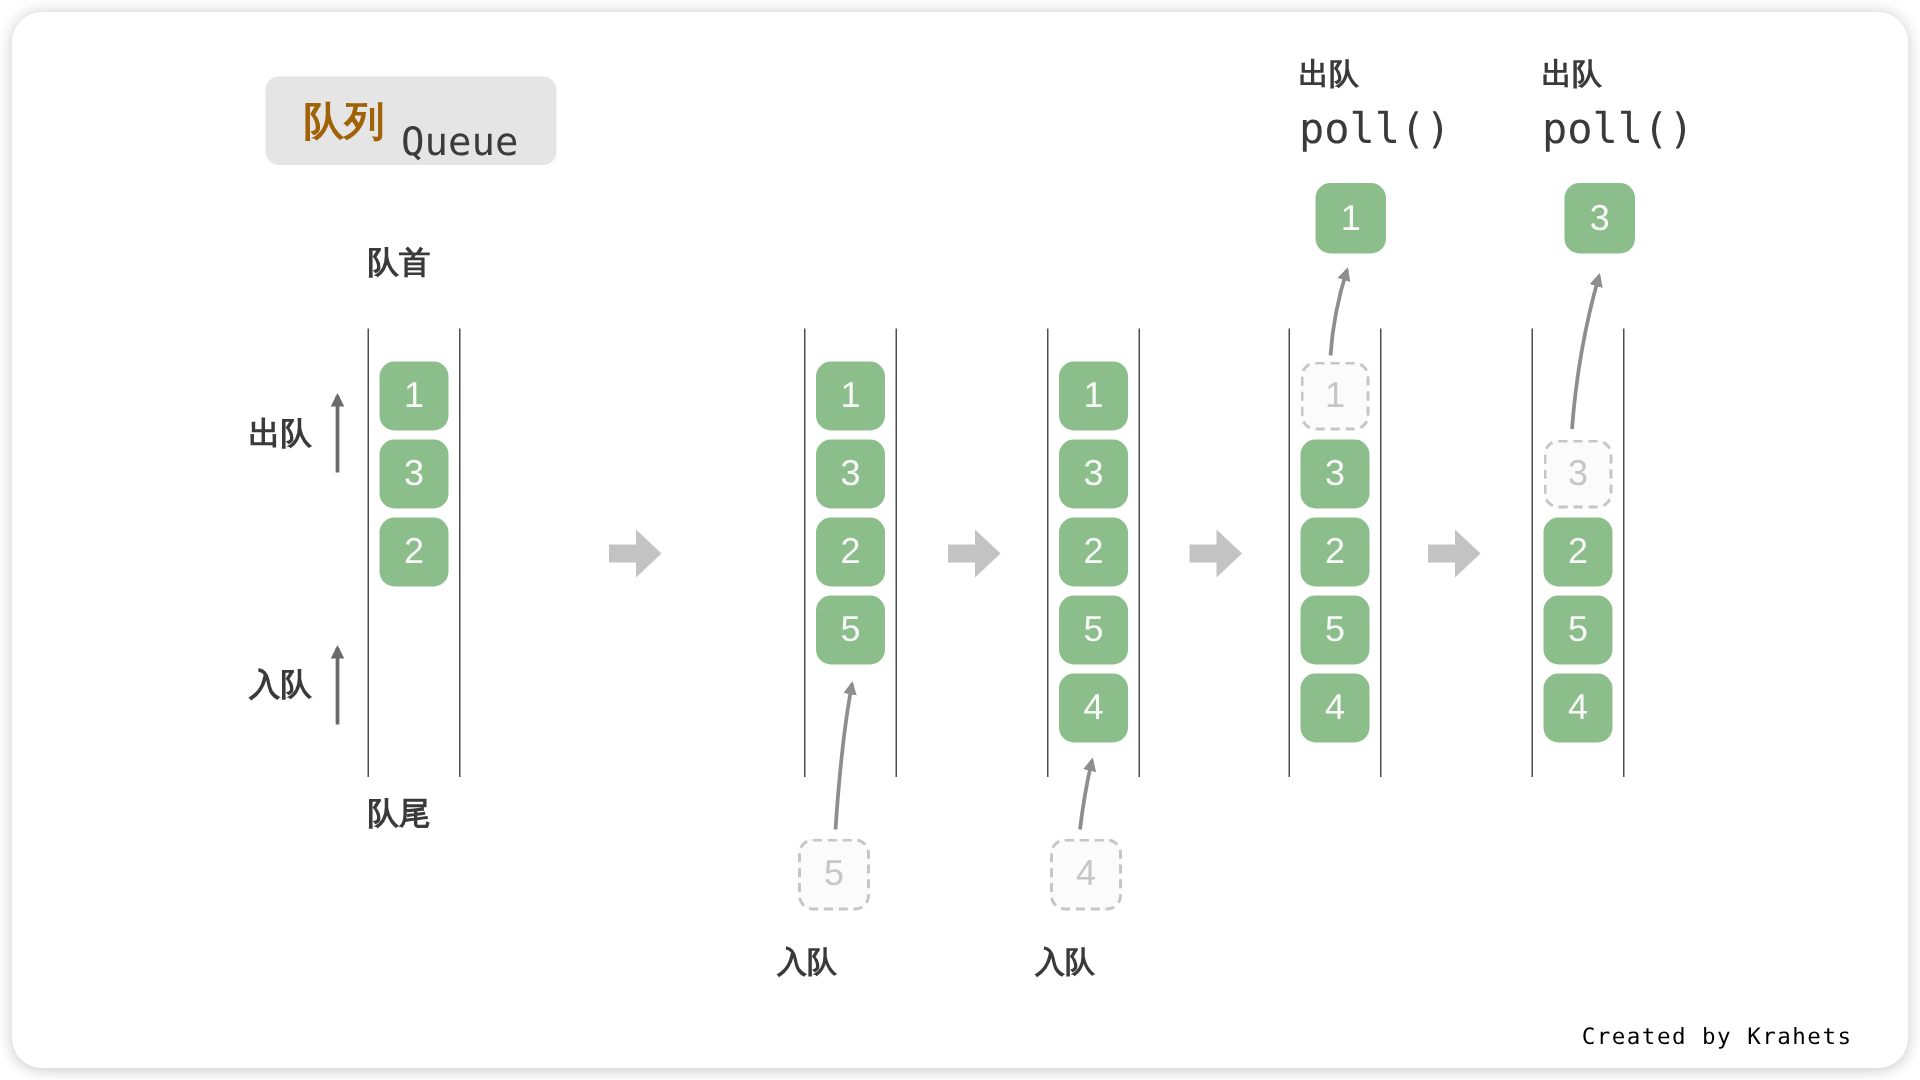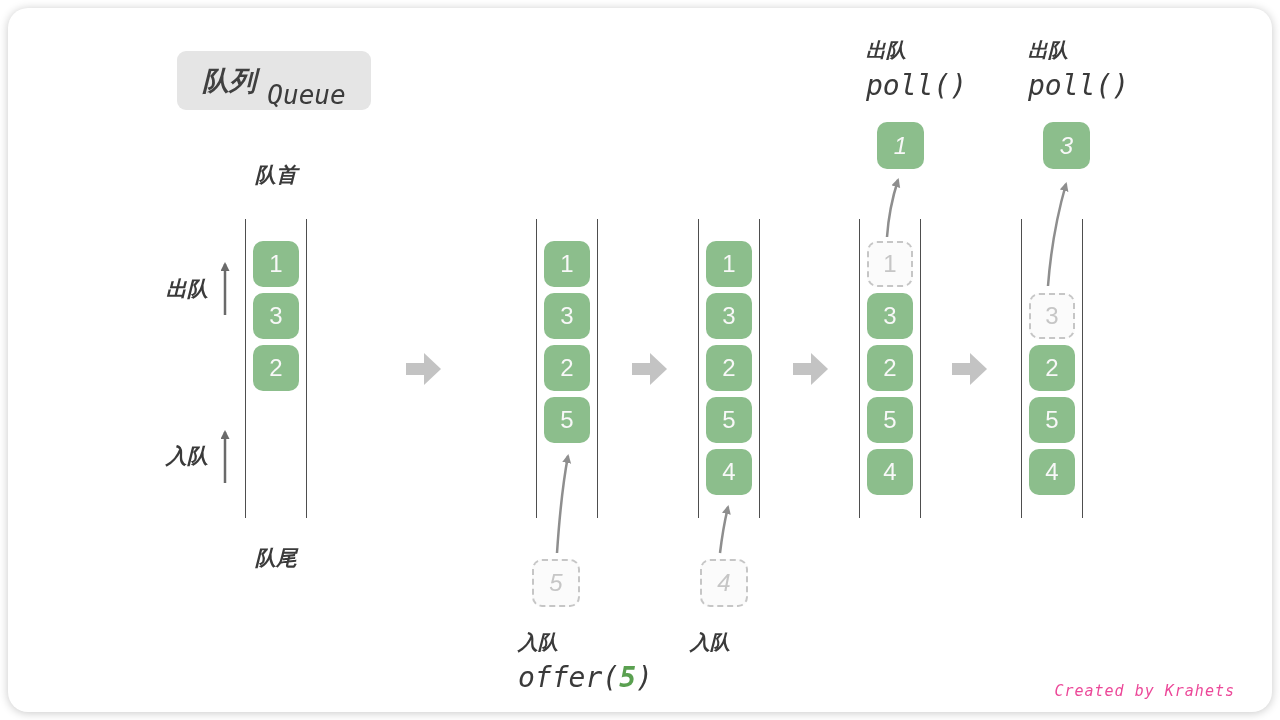--- a/index.html
+++ b/index.html
@@ -1,32 +1,32 @@
 <!DOCTYPE html>
 <html><head>
 <meta charset="utf-8">
 <style>
   * { margin:0; padding:0; box-sizing:border-box; }
   html,body { width:1280px; height:720px; background:#fff; overflow:hidden;
               font-family:"Liberation Sans","DejaVu Sans",sans-serif; }
   .card { position:absolute; left:8px; top:8px; width:1264px; height:704px;
           background:#ffffff; border-radius:20px;
           box-shadow:0 1px 10px rgba(0,0,0,0.22); }
-  .abs { position:absolute;font-style:italic; }
+  .abs { position:absolute; }
 
   
   .title-badge { left:169px; top:43px; width:194px; height:59px; background:#E5E5E5;
                  border-radius:9px; display:flex; align-items:center; justify-content:center;
                  gap:11px; }
-  .title-zh { font-size:27px; font-weight:700; color:#404040; }
+  .title-zh { font-size:27px; font-weight:700; color:#a16207; }
   .title-en { font-size:26px; color:#3B3B3B; font-family:"DejaVu Sans Mono",monospace;margin-top:28px; }
 
   
   .zh-label { font-size:21px; font-weight:700; color:#3A3A3A; }
-  .center62 { width:62px; text-align:center; }
+  .center62 { width:62px; }
 
   
   .queue { position:absolute; top:211px; height:299px; width:62px;
            border-left:1.5px solid #4E4E4E; border-right:1.5px solid #4E4E4E; }
   .cell { position:absolute; left:7px; width:46px; height:46px; border-radius:10px;
           display:flex; align-items:center; justify-content:center;
           font-size:24px; font-weight:500; }
   .cell.solid { background:#8CBE8C; color:#F8F8F8; }
   .cell.dashed { background:#FBFBFB; border:2.5px dashed #C6C6C6; color:#C6C6C6; }
   .s0{top:22px} .s1{top:74px} .s2{top:126px} .s3{top:178px} .s4{top:230px}
@@ -37,37 +37,37 @@
   .float-cell.solid { background:#8CBE8C; color:#F8F8F8; }
   .float-cell.dashed { background:#FBFBFB; border:2.5px dashed #C6C6C6; color:#C6C6C6; }
 
   
   .op-label { line-height:36px; }
   .op-zh { font-size:20px; font-weight:700; color:#3A3A3A; display:block; }
   .op-code { font-size:28px; color:#3A3A3A; font-family:"DejaVu Sans Mono",monospace;
              display:block; white-space:nowrap; }
   .op-arg { color:#5AA050; font-weight:700; }
 
-  .watermark { font-size:15px; letter-spacing:1px; color:#ec4899;
+  .watermark { font-size:15px; letter-spacing:1px; color:#000000;
                font-family:"DejaVu Sans Mono",monospace; }
 
   svg.overlay { position:absolute; left:0; top:0; pointer-events:none; }
 </style>
 </head>
 <body>
 
 <div class="card">
 
   <div class="abs title-badge">
     <span class="title-zh">队列</span>
     <span class="title-en">Queue</span>
   </div>
 
   <div class="abs zh-label center62" style="left:237px; top:153px;">队首</div>
-  <div class="abs zh-label center62" style="left:237px; top:536px;">队尾</div>
+  <div class="abs zh-label center62" style="left:237px; top:520px;">队尾</div>
   <div class="abs zh-label" style="left:140px; top:267px; width:60px; text-align:right;">出队</div>
   <div class="abs zh-label" style="left:140px; top:434px; width:60px; text-align:right;">入队</div>
 
   <svg class="overlay" width="1280" height="720" viewBox="0 0 1280 720">
     <defs>
       <marker id="ah-gray" markerUnits="userSpaceOnUse" markerWidth="12" markerHeight="12" refX="7" refY="4.5" orient="auto">
         <path d="M0,0 L9,4.5 L0,9 Z" fill="#8E8E8E"></path>
       </marker>
       <marker id="ah-dark" markerUnits="userSpaceOnUse" markerWidth="12" markerHeight="12" refX="7" refY="4.5" orient="auto">
         <path d="M0,0 L9,4.5 L0,9 Z" fill="#6A6A6A"></path>
@@ -96,21 +96,20 @@
 
   <div class="queue" style="left:528px;">
     <div class="cell solid s0">1</div>
     <div class="cell solid s1">3</div>
     <div class="cell solid s2">2</div>
     <div class="cell solid s3">5</div>
   </div>
   <div class="abs float-cell dashed" style="left:524px; top:551px;">5</div>
   <div class="abs op-label" style="left:510px; top:616px;">
     <span class="op-zh">入队</span>
-    <span class="op-code"><span>offer(</span><span class="op-arg">5</span><span>)</span></span>
   </div>
 
   <div class="queue" style="left:690px;">
     <div class="cell solid s0">1</div>
     <div class="cell solid s1">3</div>
     <div class="cell solid s2">2</div>
     <div class="cell solid s3">5</div>
     <div class="cell solid s4">4</div>
   </div>
   <div class="abs float-cell dashed" style="left:692px; top:551px;">4</div>

